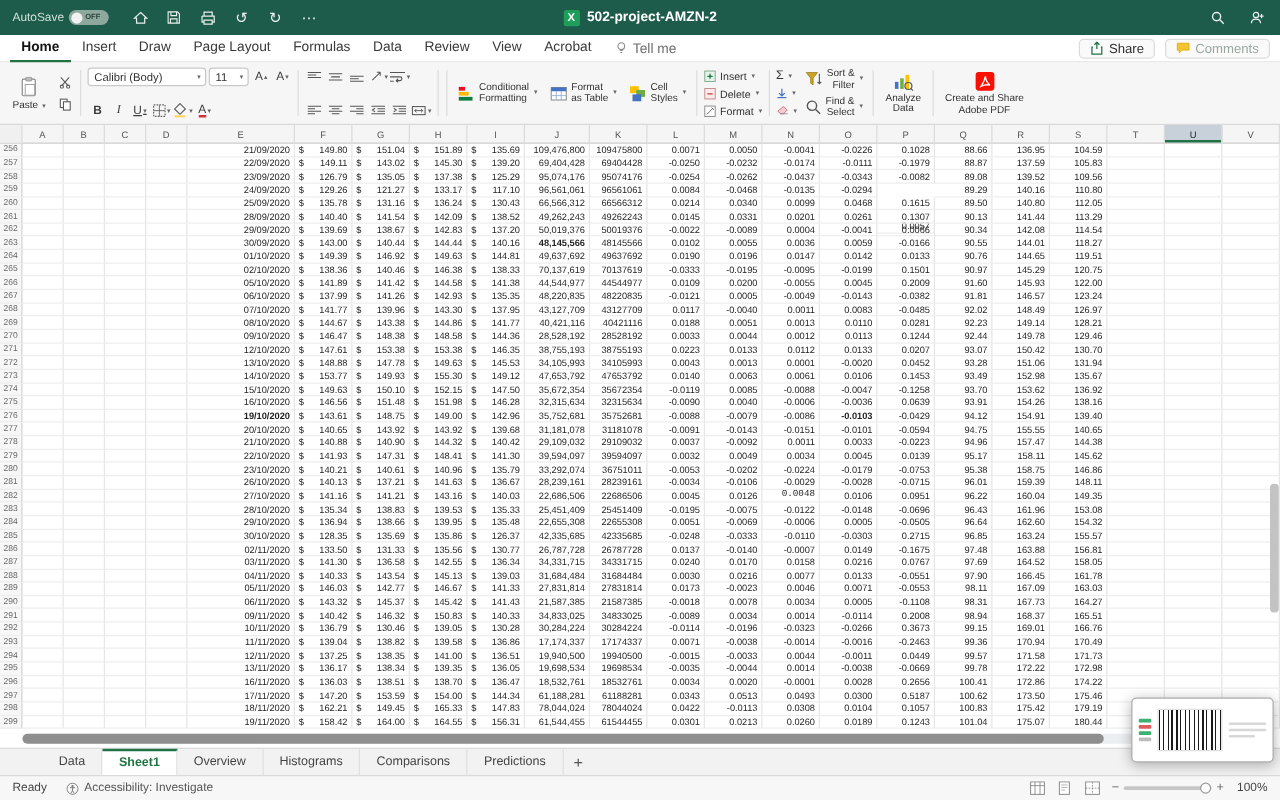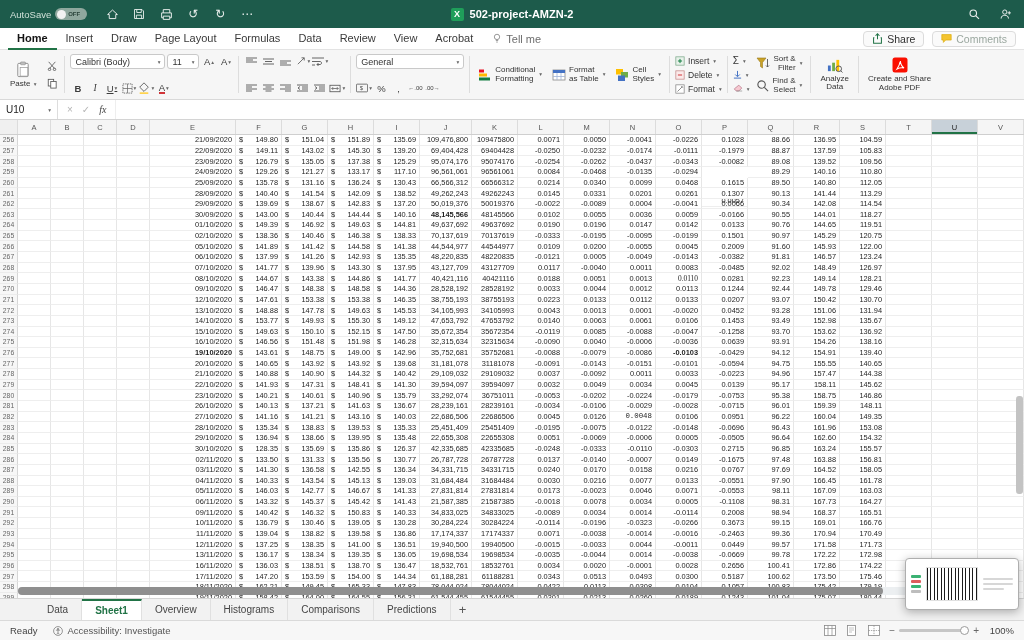--- a/index.html
+++ b/index.html
@@ -334,41 +334,20 @@
               <rect x="1" y="1" width="11" height="7" fill="none" stroke="#555" stroke-width="0.9"></rect>
               <path d="M3 4.5 H10 M8.5 3 L10 4.5 L8.5 6 M4.5 3 L3 4.5 L4.5 6" fill="none" stroke="#555" stroke-width="0.8"></path>
             </svg>
             <span class="cv">▾</span>
           </span>
       </div>
     </div>
 
     <div class="rsep"></div>
 
-    <div class="rgroup">
-      <div class="rrow">
-        <div class="ddl" style="width:108px">
-            <span>General</span>
-            <span class="cv">▾</span>
-          </div>
-      </div>
-      <div class="rrow">
-        <span class="sib">
-            <svg width="12" height="10" viewBox="0 0 14 11">
-              <rect x="0.5" y="1" width="13" height="9" rx="1" fill="none" stroke="#555" stroke-width="0.9"></rect>
-              <text x="4.3" y="8" font-size="7" fill="#555">$</text>
-            </svg>
-            <span class="cv">▾</span>
-          </span>
-        <span class="sib">%</span>
-        <span class="sib">,</span>
-        <span class="sib dec">←.00</span>
-        <span class="sib dec">.00→</span>
-      </div>
-    </div>
 
     <div class="rsep"></div>
 
     <div class="rgroup h">
       <div class="lbl2">
         <span>
             <svg width="14" height="14" viewBox="0 0 14 14">
               <rect x="1" y="1.5" width="5" height="3" fill="#e81123"></rect>
               <rect x="1" y="5.5" width="8" height="3" fill="#ffb900"></rect>
               <rect x="1" y="9.5" width="11" height="3" fill="#107c41"></rect>
@@ -526,32 +505,20 @@
               <rect x="0.5" y="0.5" width="15" height="15" rx="2.5" fill="#FA0F00"></rect>
               <path d="M5 12 C7 9 8 6 8.3 4 C8.5 6.5 10 9.5 12 11 C9.5 10.5 7 11 5 12 Z" fill="none" stroke="#fff" stroke-width="1.1"></path>
             </svg>
           </span>
         <span><span>Create and Share</span><br><span>Adobe PDF</span></span>
       </div>
     </div>
 
   </div>
 
-  <div class="fbar">
-    <div class="namebox">
-      <span>U10</span>
-      <span class="cv">▾</span>
-    </div>
-    <div class="fbtns">
-      <span class="fbx">×</span>
-      <span class="fcheck">✓</span>
-      <span class="ffx">fx</span>
-    </div>
-    <div class="finput"></div>
-  </div>
 
   <div class="gridwrap">
     <div class="colhdrs">
         <div class="ch corner" style="width: 18px;"></div>
         <div class="ch" style="width: 33px;">A</div>
         <div class="ch" style="width: 33px;">B</div>
         <div class="ch" style="width: 33px;">C</div>
         <div class="ch" style="width: 33px;">D</div>
         <div class="ch" style="width: 86px;">E</div>
         <div class="ch" style="width: 46px;">F</div>
@@ -1075,21 +1042,21 @@
           </div>
           <div class="cell cur" style="width: 46px;">
             <span class="dol">$</span>
             <span>141.77</span>
           </div>
           <div class="cell" style="width: 52px;">40,421,116</div>
           <div class="cell" style="width: 46px;">40421116</div>
           <div class="cell" style="width: 46px;">0.0188</div>
           <div class="cell" style="width: 46px;">0.0051</div>
           <div class="cell" style="width: 46px;">0.0013</div>
-          <div class="cell" style="width: 46px; font-family: Liberation Serif, serif;">0.0110</div>
+          <div class="cell" style="width: 46px;">0.0110</div>
           <div class="cell" style="width: 46px;">0.0281</div>
           <div class="cell" style="width: 46px;">92.23</div>
           <div class="cell" style="width: 46px;">149.14</div>
           <div class="cell" style="width: 46px;">128.21</div>
           <div class="cell" style="width: 46px;"></div>
           <div class="cell" style="width: 46px;"></div>
           <div class="cell" style="width: 46px;"></div>
         </div>
         <div class="grow">
           <div class="rh">270</div>

